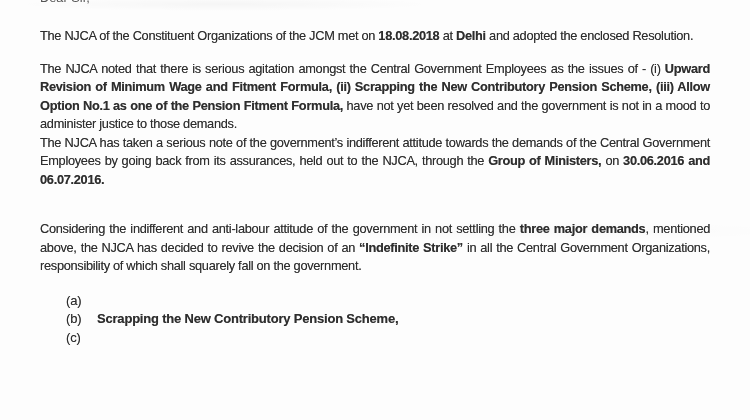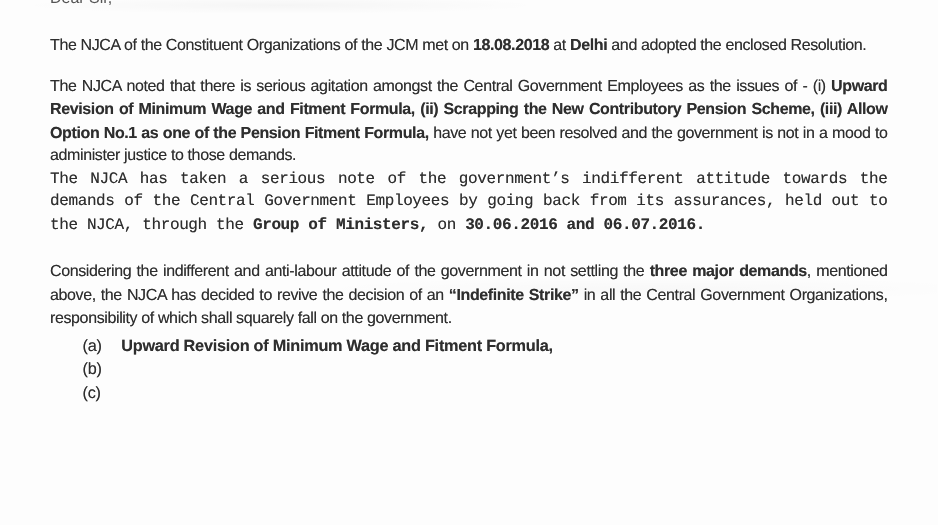--- a/index.html
+++ b/index.html
@@ -39,22 +39,22 @@
   .para {
     font-size: 12.8px;
     line-height: 18.5px;
     letter-spacing: -0.3px;
     text-align: justify;
     margin: 0;
     text-shadow: 0 0 0.5px rgba(46,46,46,0.55);
   }
   .para.p1 { margin-bottom: 14px; }
   .para.p2 { }
-  .para.p3 { margin-bottom: 19px; font-family: Liberation Mono, monospace; }
-  .para.p4 { margin-bottom: 4px; }
+  .para.p3 { margin-bottom: 31px; }
+  .para.p4 { margin-bottom: 16px; }
   .para.p5 { margin-bottom: 24px; text-align: left; }
   .b { font-weight: bold; }
   .demand-list {
     list-style: none;
     margin: 0;
     padding: 0 0 0 26px;
   }
   .demand-list li {
     display: flex;
     font-size: 13px;
@@ -85,23 +85,23 @@
   <p class="para p2"><span>The NJCA noted that there is serious agitation amongst the Central Government Employees as the issues of - (i) </span><span class="b">Upward Revision of Minimum Wage and Fitment Formula, (ii) Scrapping the New Contributory Pension Scheme, (iii) Allow Option No.1 as one of the Pension Fitment Formula,</span><span> have not yet been resolved and the government is not in a mood to administer justice to those demands.</span></p>
 
   <p class="para p3"><span>The NJCA has taken a serious note of the government’s indifferent attitude towards the demands of the Central Government Employees by going back from its assurances, held out to the NJCA, through the </span><span class="b">Group of Ministers,</span><span> on </span><span class="b">30.06.2016 and 06.07.2016.</span></p>
 
   <p class="para p4"><span>Considering the indifferent and anti-labour attitude of the government in not settling the </span><span class="b">three major demands</span><span>, mentioned above, the NJCA has decided to revive the decision of an </span><span class="b">“Indefinite Strike”</span><span> in all the Central Government Organizations, responsibility of which shall squarely fall on the government.</span></p>
 
 
   <ol class="demand-list">
       <li>
         <span class="marker">(a)</span>
-        <span class="item-text">Upward Revision of Minimum Wage and Fitment Formula,</span>
       </li>
       <li>
         <span class="marker">(b)</span>
+        <span class="item-text">Scrapping the New Contributory Pension Scheme,</span>
       </li>
       <li>
         <span class="marker">(c)</span>
       </li>
     </ol>
 
 </div>
 
 </body></html>

